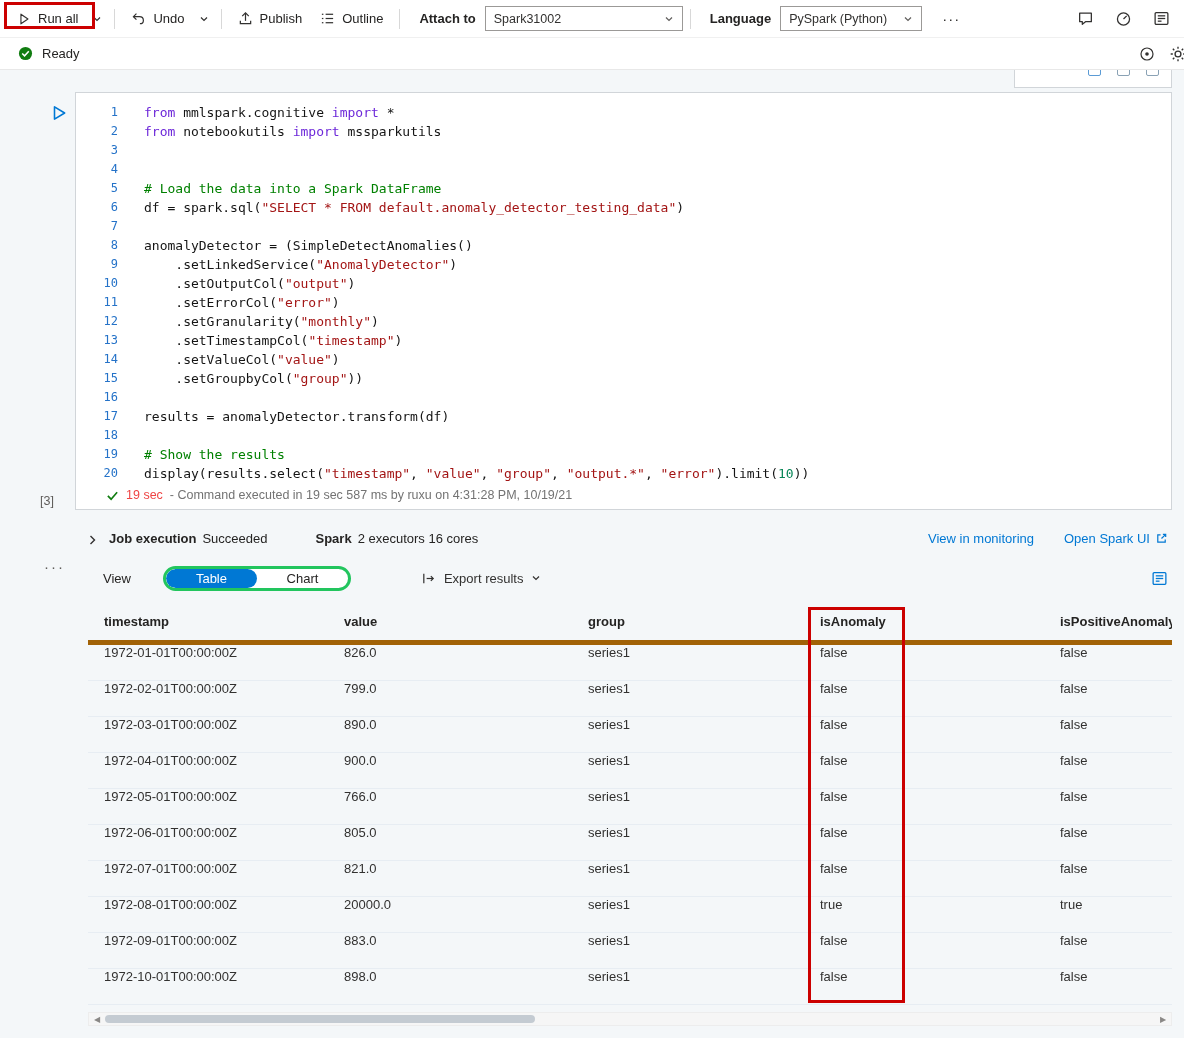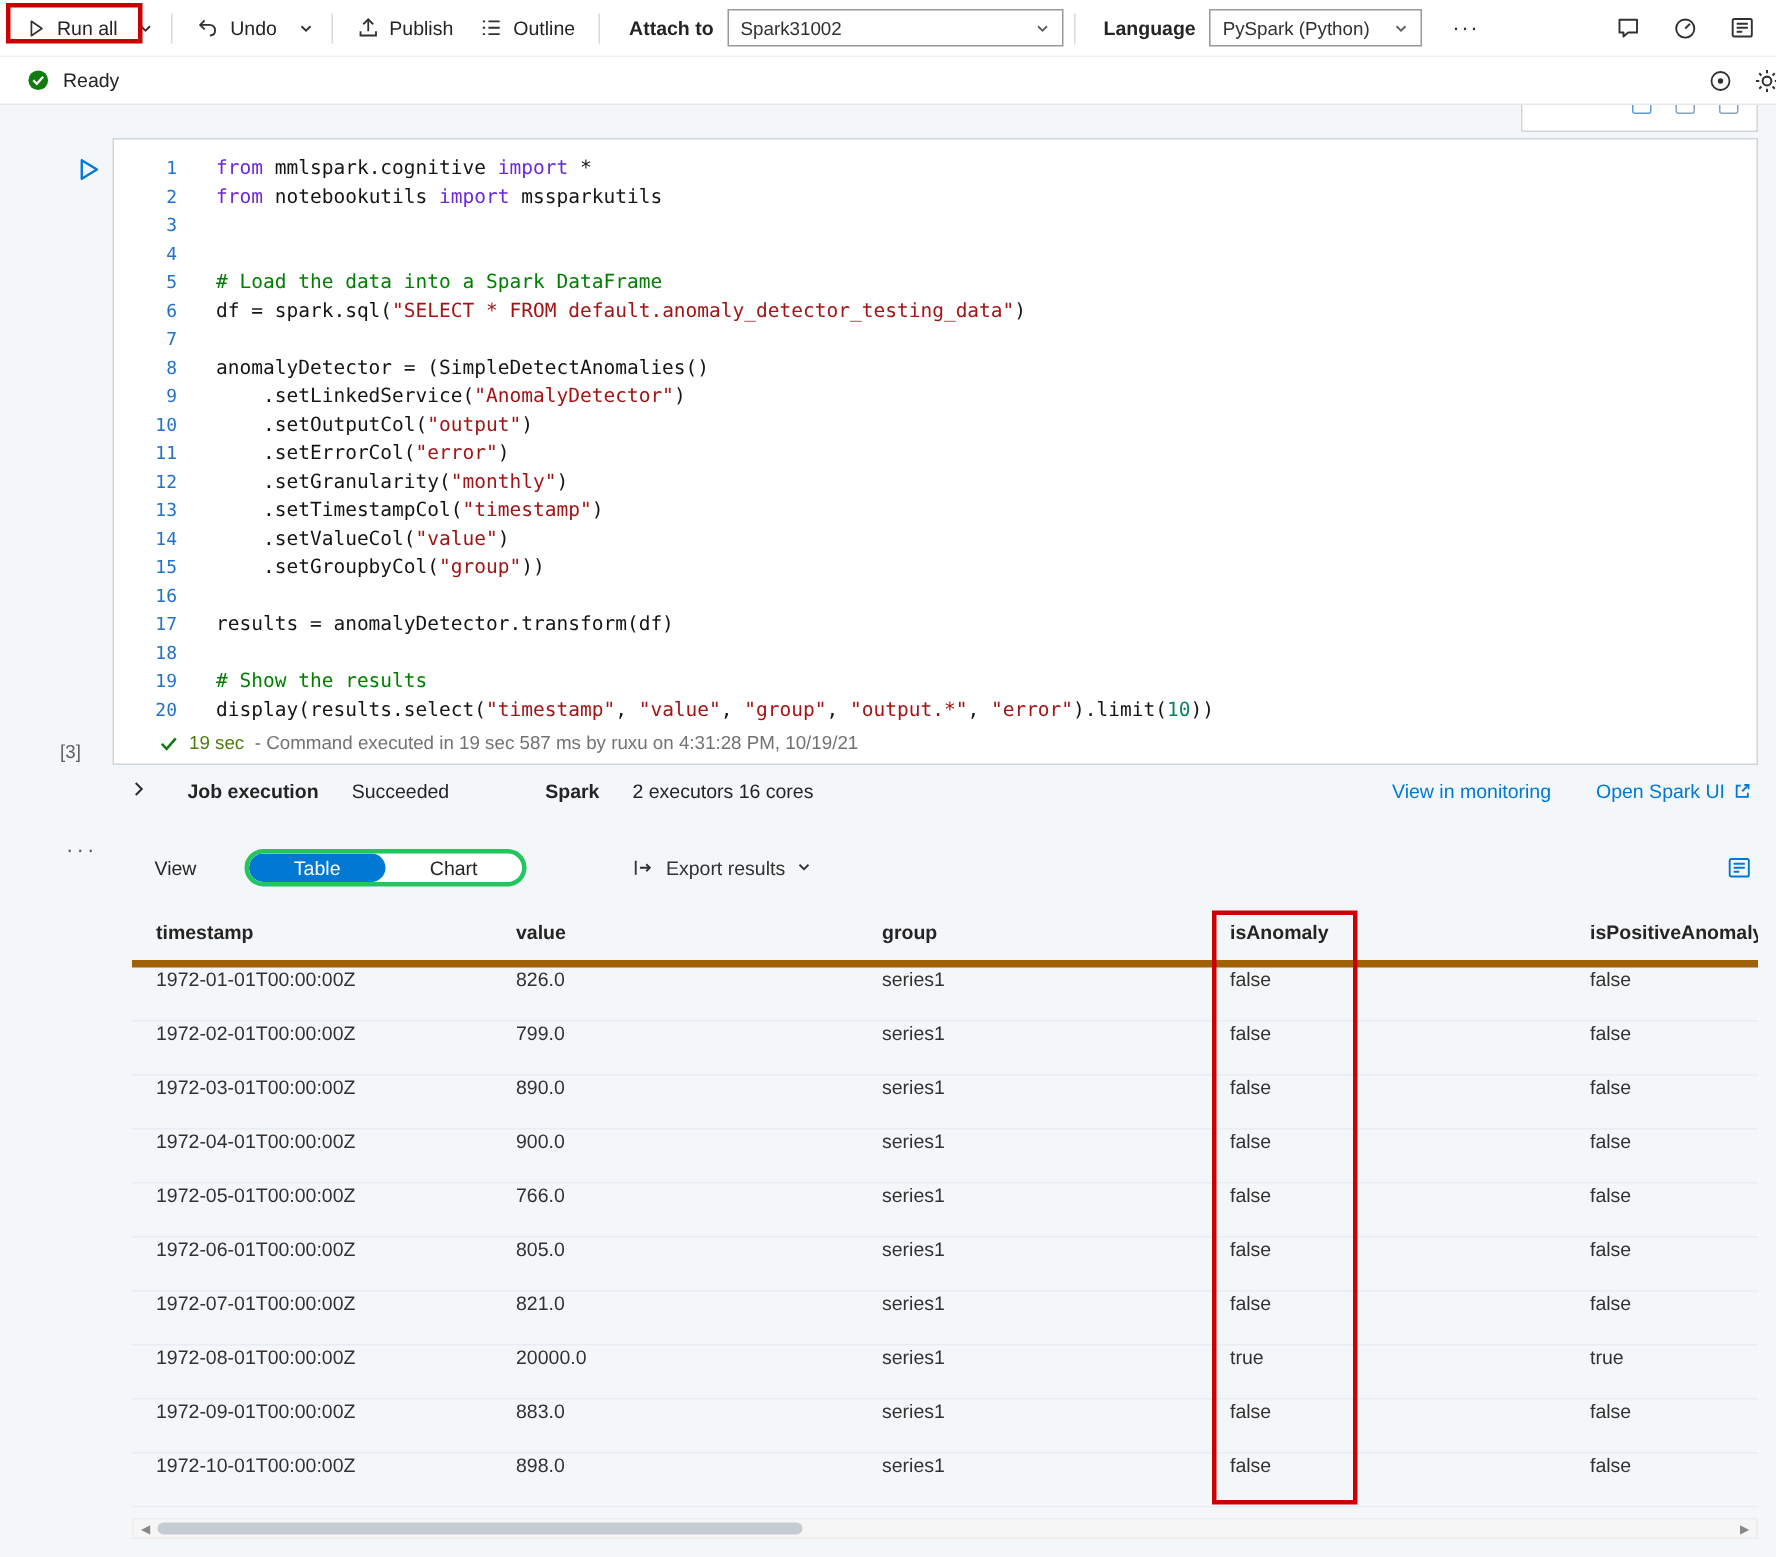--- a/index.html
+++ b/index.html
@@ -9,21 +9,21 @@
 
   
   .toolbar{position:absolute;top:0;left:0;right:0;height:38px;background:#fff;
            border-bottom:1px solid #f0f0f0;display:flex;align-items:center;padding:0 14px 0 8px}
   .tb-btn{display:flex;align-items:center;gap:7px;padding:5px 9px;border-radius:2px;cursor:pointer;white-space:nowrap}
   .tb-chev{padding:5px 5px;display:flex;align-items:center}
   .tb-divider{width:1px;height:20px;background:#d8d8d8;margin:0 7px;flex:none}
   .tb-label{font-weight:700;margin:0 9px 0 12px;white-space:nowrap}
   .tb-select{display:flex;align-items:center;justify-content:space-between;border:1px solid #9b9997;
              background:#fff;height:25px;padding:0 8px;font-size:12.5px;color:#323130;cursor:pointer}
-  .attach-select{width:224px}
+  .attach-select{width:198px}
   .lang-select{width:142px}
   .tb-more{margin-left:14px;font-size:15px;letter-spacing:1px;color:#323130;padding:4px 6px;cursor:pointer}
   .tb-icons{margin-left:auto;display:flex;align-items:center;gap:21px}
   .tb-icons span{display:flex;cursor:pointer}
 
   
   .ready-bar{position:absolute;top:38px;left:0;right:0;height:32px;background:#fff;
              border-bottom:1px solid #e8e8e8;display:flex;align-items:center;padding:0 6px 0 18px}
   .ready-label{margin-left:9px}
   .ready-icons{margin-left:auto;display:flex;align-items:center;gap:14px}
@@ -44,27 +44,27 @@
   .cell{position:absolute;top:22px;left:75px;width:1097px;height:418px;background:#fff;border:1px solid #d1d5d9}
   .code-area{padding-top:10px;cursor:text}
   .code-line{display:flex;height:19px;line-height:19px;font-family:"DejaVu Sans Mono",monospace;
              font-size:13px;white-space:pre}
   .ln{width:42px;text-align:right;color:#2472c8;flex:none;font-size:12px}
   .code-text{margin-left:26px}
   .tok-k{color:#6d28d9}.tok-s{color:#a31515}.tok-c{color:#008000}.tok-n{color:#098658}.tok-p{color:#151515}
 
   .cell-status{position:absolute;left:30px;bottom:7px;display:flex;align-items:center;gap:7px;
                color:#737373;font-size:12.5px;white-space:nowrap}
-  .cell-status .dur{color:#4d7c0f}
+  .cell-status .dur{color:#ef4444}
 
   .exec-count{position:absolute;top:424px;left:40px;color:#605e5c;font-size:12.5px}
   .cell-more{position:absolute;top:488px;left:44px;color:#605e5c;font-size:15px;letter-spacing:2px;cursor:pointer}
 
   
-  .job-row{position:absolute;top:450px;left:88px;right:16px;height:26px;display:flex;align-items:flex-start;gap:22px}
+  .job-row{position:absolute;top:450px;left:88px;right:16px;height:26px;display:flex;align-items:flex-end;gap:6px}
   .job-chev{display:flex;margin-right:6px;cursor:pointer}
   .bold{font-weight:700}
   .job-spark{margin-left:42px}
   .job-links{margin-left:auto;display:flex;align-items:center;gap:30px}
   .link{color:#0078d4;cursor:pointer;display:flex;align-items:center;gap:5px;white-space:nowrap}
 
   
   .view-row{position:absolute;top:494px;left:103px;right:16px;height:28px;display:flex;align-items:center}
   .pill{display:flex;border:3px solid #22c55e;border-radius:14px;height:25px;width:188px;background:#fff;
         margin-left:32px;overflow:hidden;cursor:pointer}

